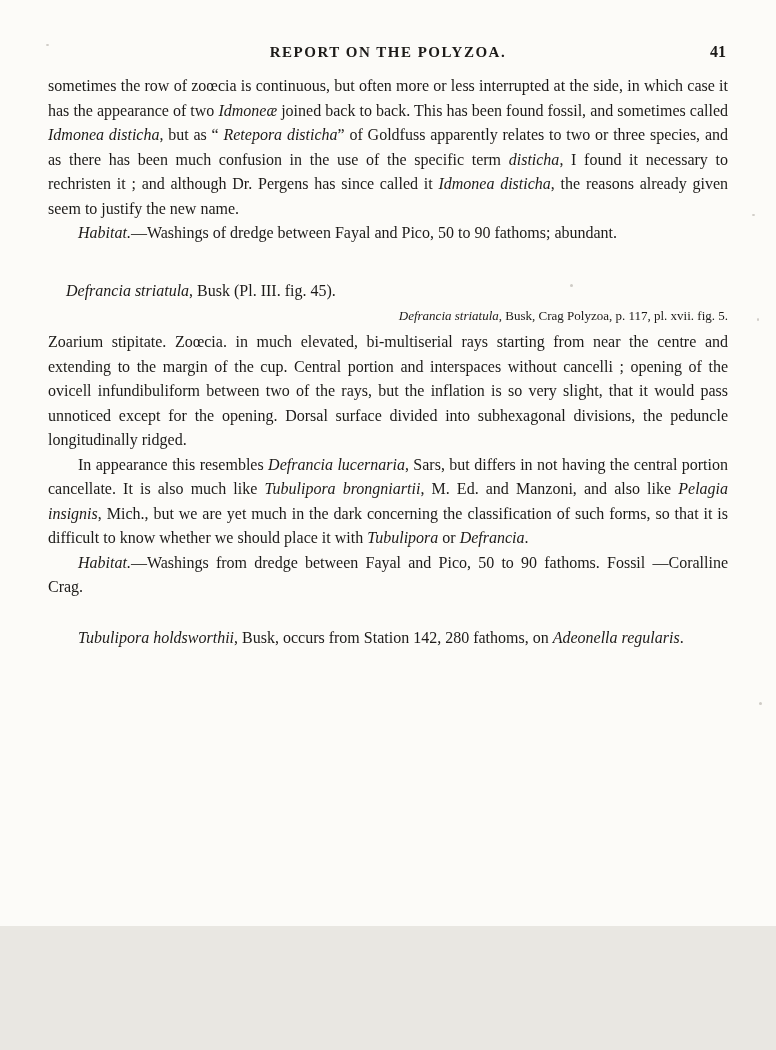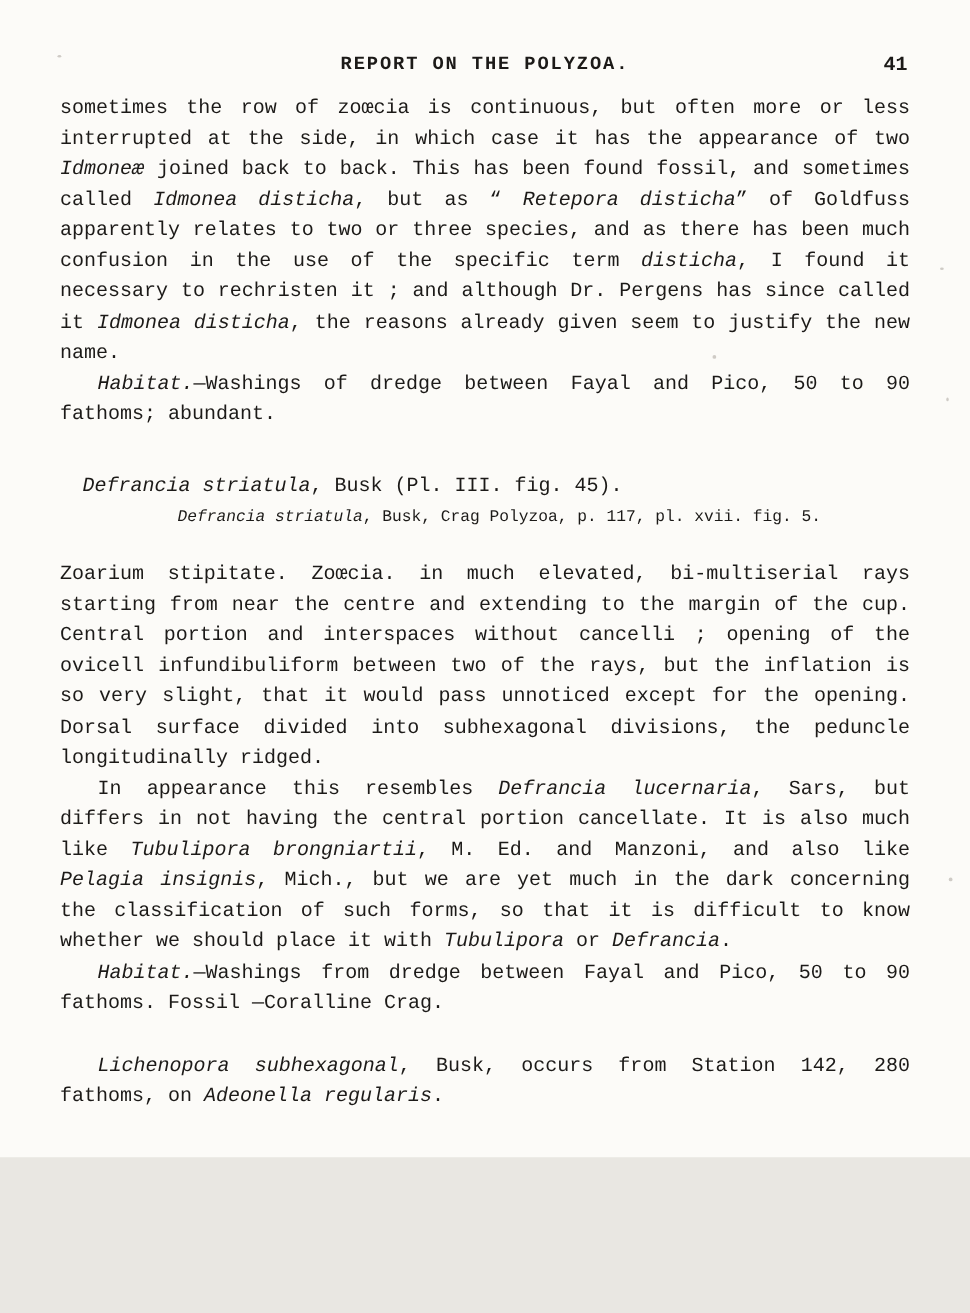--- a/index.html
+++ b/index.html
@@ -7,21 +7,21 @@
     padding: 0;
     background: #e9e7e2;
   }
   .page {
     position: relative;
     width: 776px;
     height: 926px;
     margin: 0 auto;
     background: #fcfbf8;
     color: #1c1a18;
-    font-family: Liberation Mono, monospace;
+    font-family: Liberation Serif, serif;
     font-size: 16px;
     line-height: 24.5px;
     box-sizing: border-box;
     padding: 40px 48px 0 48px;
     overflow: hidden;
   }
   .header {
     position: relative;
     height: 26px;
     margin-bottom: 8px;
@@ -48,24 +48,24 @@
   p.indent { text-indent: 30px; }
   p.noindent { text-indent: 0; }
   .species-heading {
     margin-top: 33px;
     margin-left: 18px;
     text-align: left;
   }
   .citation {
     margin-left: 94px;
     margin-top: 3px;
-    margin-bottom: 23px;
+    margin-bottom: 4px;
     font-size: 13px;
     line-height: 20px;
-    text-align: left;
+    text-align: right;
   }
   .section-gap { margin-top: 26px; }
   i { font-style: italic; }
   .speck {
     position: absolute;
     background: #a9a49c;
     border-radius: 50%;
     opacity: 0.55;
   }
 </style>
@@ -86,21 +86,21 @@
   <p class="species-heading"><i>Defrancia striatula</i><span>, Busk (Pl. III. fig. 45).</span></p>
 
   <p class="citation"><i>Defrancia striatula</i><span>, Busk, Crag Polyzoa, p. 117, pl. xvii. fig. 5.</span></p>
 
   <p class="noindent"><span>Zoarium stipitate.  Zoœcia. in much elevated, bi-multiserial rays starting from near the centre and extending to the margin of the cup.  Central portion and interspaces without cancelli ; opening of the ovicell infundibuliform between two of the rays, but the inflation is so very slight, that it would pass unnoticed except for the opening.  Dorsal surface divided into subhexagonal divisions, the peduncle longitudinally ridged.</span></p>
 
   <p class="indent"><span>In appearance this resembles </span><i>Defrancia lucernaria</i><span>, Sars, but differs in not having the central portion cancellate.  It is also much like </span><i>Tubulipora brongniartii</i><span>, M. Ed. and Manzoni, and also like </span><i>Pelagia insignis</i><span>, Mich., but we are yet much in the dark concerning the classification of such forms, so that it is difficult to know whether we should place it with </span><i>Tubulipora</i><span> or </span><i>Defrancia</i><span>.</span></p>
 
   <p class="indent"><i>Habitat.</i><span>—Washings from dredge between Fayal and Pico, 50 to 90 fathoms.  Fossil —Coralline Crag.</span></p>
 
-  <p class="indent section-gap"><i>Lichenopora subhexagonal</i><span>, Busk, occurs from Station 142, 280 fathoms, on </span><i>Adeonella regularis</i><span>.</span></p>
+  <p class="indent section-gap"><i>Tubulipora holdsworthii</i><span>, Busk, occurs from Station 142, 280 fathoms, on </span><i>Adeonella regularis</i><span>.</span></p>
 
 
   <span class="speck" style="left:570px; top:284px; width:3px; height:3px;"></span>
   <span class="speck" style="left:752px; top:214px; width:3px; height:2px;"></span>
   <span class="speck" style="left:757px; top:318px; width:2px; height:3px;"></span>
   <span class="speck" style="left:759px; top:702px; width:3px; height:3px;"></span>
   <span class="speck" style="left:46px; top:44px; width:3px; height:2px;"></span>
   <span class="speck" style="left:748px; top:948px; width:2px; height:2px;"></span>
 
 </div>

